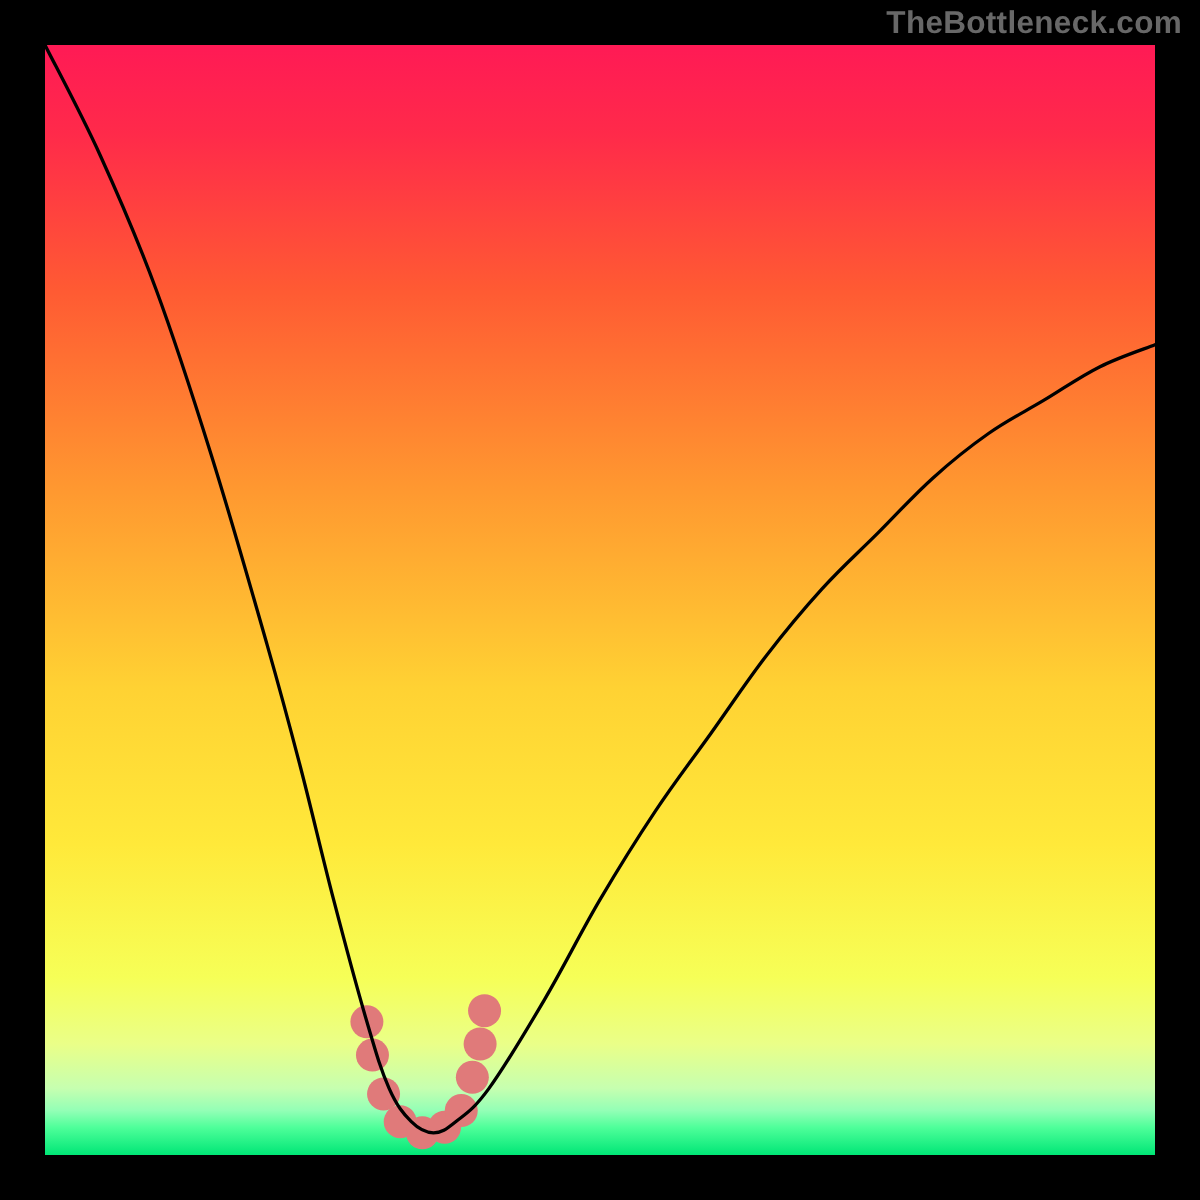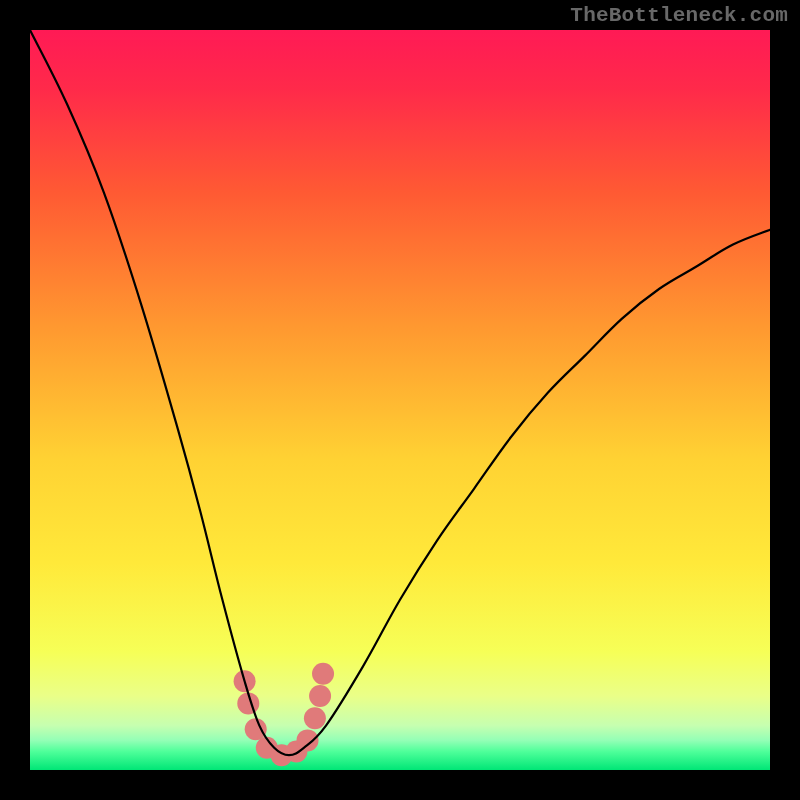--- a/index.html
+++ b/index.html
@@ -8,21 +8,20 @@
     width: 800px;
     height: 800px;
     background: #000;
     overflow: hidden;
     font-family: Arial, Helvetica, sans-serif;
   }
   .frame {
     position: absolute;
     inset: 0;
     background: #000;
-    font-family: Liberation Mono, monospace;
   }
   .plot-area {
     position: absolute;
     left: 30px;
     top: 30px;
     width: 740px;
     height: 740px;
     overflow: hidden;
   }
   .gradient {

